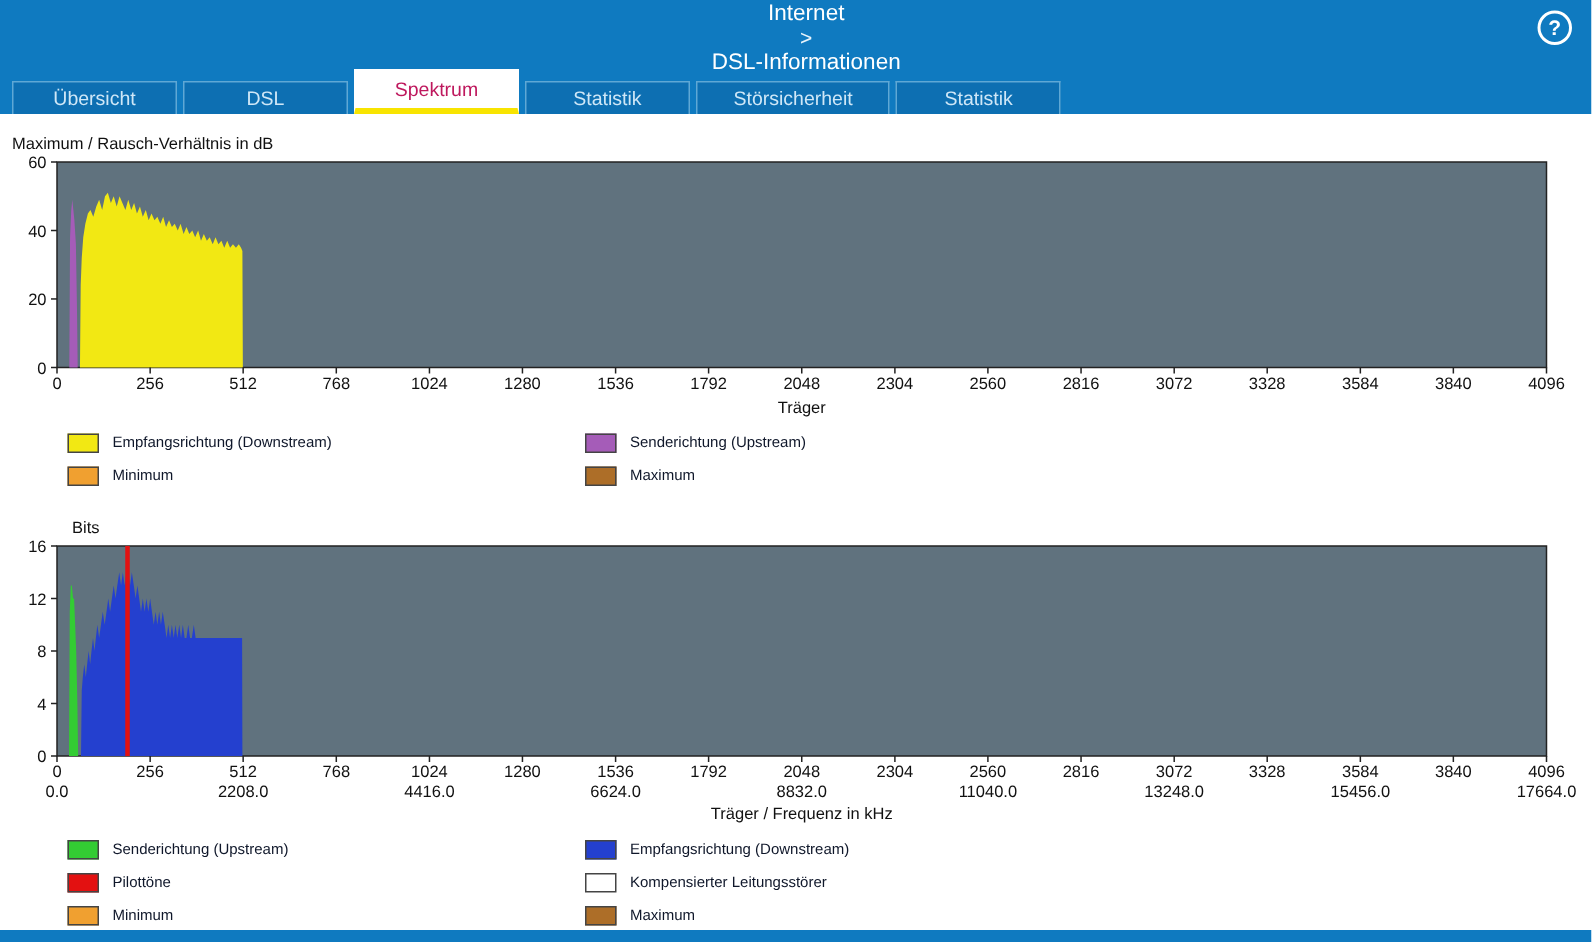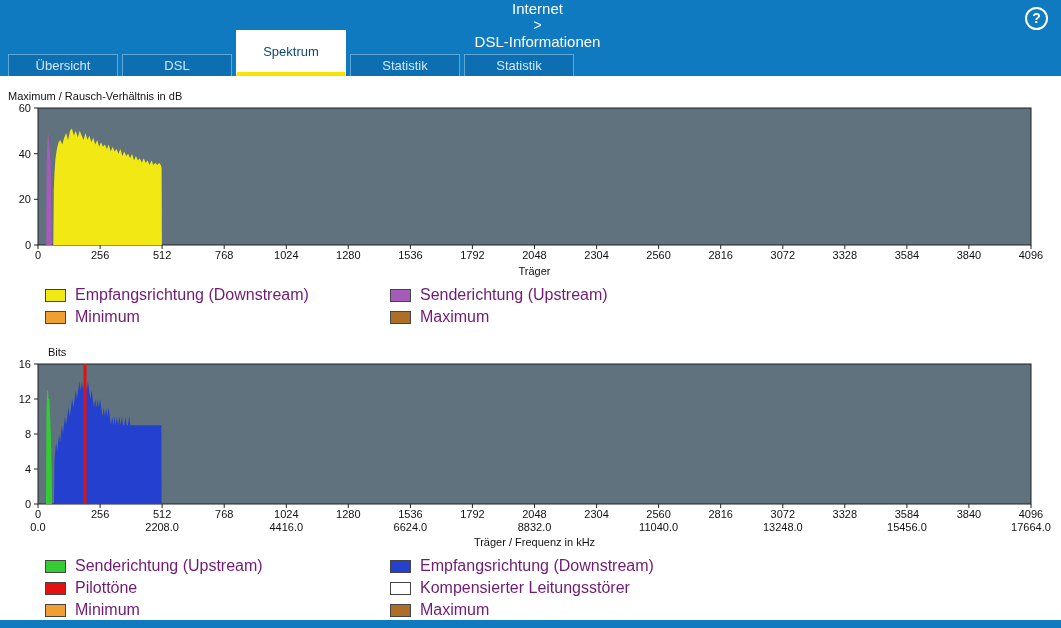--- a/index.html
+++ b/index.html
@@ -8,52 +8,53 @@
 
   .topbar { background:#0f7ac0; }
   .titlebar { position:relative; height:37px; display:flex; align-items:center; padding-left:14px; color:#fff; font-size:15px;flex-direction:column; }
   .titlebar .sep { margin:0 7px; font-size:14px; color:#e8f4fb; }
   .help-btn { position:absolute; right:13px; top:7px; width:23px; height:23px; border:2px solid #fff; border-radius:50%;
               background:transparent; color:#fff; font-size:14px; font-weight:bold; line-height:19px; text-align:center; cursor:pointer; }
 
   .tabbar { height:39px; display:flex; align-items:flex-end; gap:4px; padding-left:8px; }
   .tab { height:22px; min-width:110px; padding:0 24px; border:1px solid #5fa8d5; border-bottom:none;
          background:#0d6fb2; color:#cfe7f7; font-size:13px; font-family:"Liberation Sans", sans-serif; cursor:pointer; }
-  .tab.active { background:#ffffff; color:#0c4a6e; border-color:#ffffff; border-bottom:4px solid #f8e400; height:46px; }
+  .tab.active { background:#ffffff; color:#be185d; border-color:#ffffff; border-bottom:4px solid #f8e400; height:30px; }
 
   .content { padding-top:14px; }
   .chart-title { margin:0 0 0 8px; height:14px; font-size:11px; color:#111; }
   .chart-title.second { margin-top:18px;margin-left:48px; }
   svg.plot { display:block; }
   svg text { font-family:"Liberation Sans", sans-serif; }
 
   .legend { margin:4px 0 0 45px; display:grid; grid-template-columns:345px auto; }
   .legend-item { display:flex; align-items:center; height:22px; }
   .swatch { width:21px; height:13px; border:1px solid #444; margin-right:9px; flex:none; }
-  .legend-label { font-size:16px; color:#701a75; }
+  .legend-label { font-size:10px; color:#0f172a; }
 
   .footer-bar { position:absolute; left:0; right:0; bottom:0; height:8px; background:#0f7ac0; }
 </style>
 </head>
 <body>
 
 <div class="page">
 
   <div class="topbar">
     <div class="titlebar">
       <span>Internet</span>
       <span class="sep">&gt;</span>
       <span>DSL-Informationen</span>
       <button class="help-btn">?</button>
     </div>
     <nav class="tabbar">
         <button class="tab">Übersicht</button>
         <button class="tab">DSL</button>
         <button class="tab active">Spektrum</button>
         <button class="tab">Statistik</button>
+        <button class="tab">Störsicherheit</button>
         <button class="tab">Statistik</button>
       </nav>
   </div>
 
   <div class="content">
 
     <div class="chart-title">Maximum / Rausch-Verhältnis in dB</div>
     <svg class="plot" width="1061" height="176">
         <rect x="38" y="4" width="993" height="137" fill="#60727e" stroke="#222222"></rect>
         <polygon points="53.3,141.0 53.3,141.0 53.8,86.2 54.5,67.9 55.5,54.2 56.9,45.1 58.6,38.3 60.3,36.0 62.2,40.5 64.2,33.7 66.1,29.1 68.1,36.0 70.0,26.8 71.9,24.5 73.9,31.4 75.8,26.8 77.8,33.7 79.7,26.8 81.6,31.4 83.6,36.0 85.5,29.1 87.5,36.0 89.4,31.4 91.3,38.3 93.3,33.7 95.2,40.5 97.2,36.0 99.1,42.8 101.0,38.3 103.0,42.8 104.9,40.5 106.9,45.1 108.8,40.5 110.7,47.4 112.7,42.8 114.6,47.4 116.5,45.1 118.5,49.7 120.4,45.1 122.4,52.0 124.3,47.4 126.2,52.0 128.2,49.7 130.1,54.2 132.1,49.7 134.0,56.5 135.9,52.0 137.9,56.5 139.8,54.2 141.8,58.8 143.7,54.2 145.6,58.8 147.6,56.5 149.5,61.1 151.5,56.5 153.4,61.1 155.3,58.8 157.3,61.1 159.2,58.8 160.7,61.1 161.6,63.4 161.9,141.0 161.9,141.0" fill="#f2e813"></polygon>

